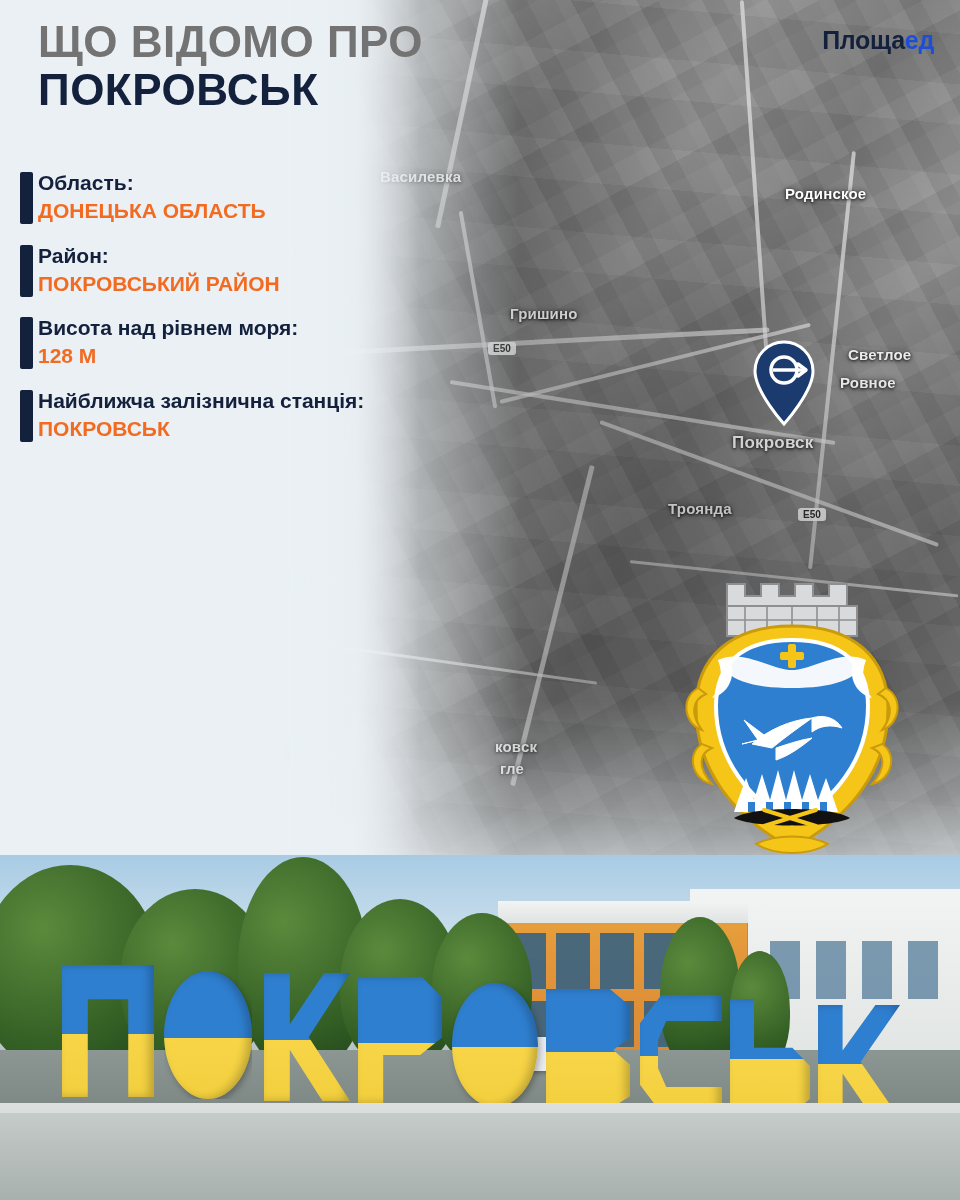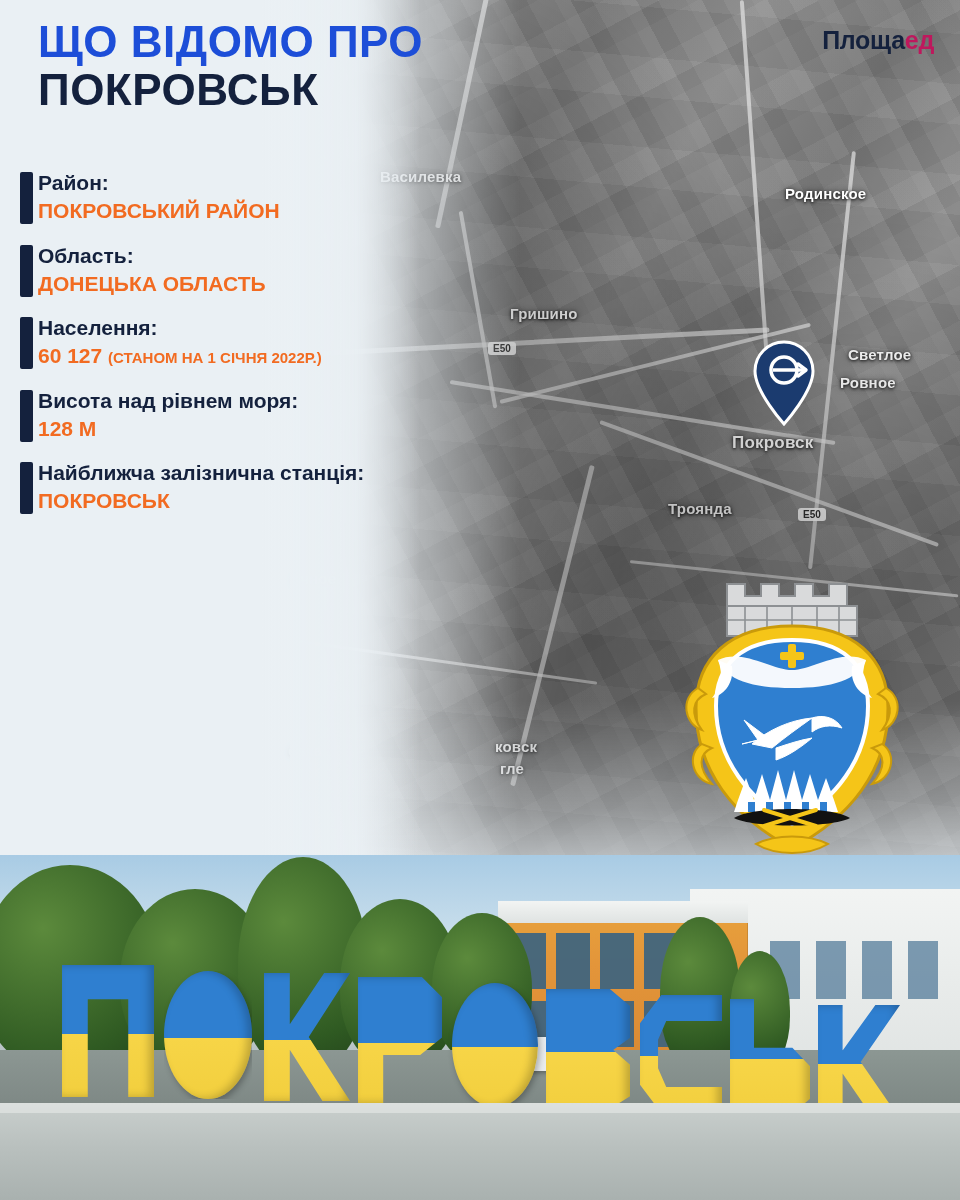--- a/index.html
+++ b/index.html
@@ -107,21 +107,21 @@
 
   .title {
     position: absolute;
     left: 38px; top: 18px;
     width: 560px;
     font-size: 44px;
     line-height: 1.08;
     font-weight: 800;
     letter-spacing: .5px;
   }
-  .title .l1 { color: #1d4ed8; display: block; }
+  .title .l1 { color: #737373; display: block; }
   .title .l2 { color: #14213d; display: block; }
 
   .facts {
     position: absolute;
     left: 12px; top: 170px;
     width: 560px;
   }
   .fact {
     position: relative;
     padding-left: 26px;
@@ -155,21 +155,21 @@
 
   
   .logo {
     position: absolute;
     right: 26px; top: 26px;
     font-size: 25px;
     font-weight: 800;
     letter-spacing: -.3px;
   }
   .logo .a { color: #14213d; }
-  .logo .b { color: #be185d; }
+  .logo .b { color: #1d4ed8; }
 
   
   .coa {
     position: absolute;
     left: 672px; top: 548px;
     width: 240px; height: 320px;
   }
 
   
   .photo {
@@ -295,42 +295,34 @@
 
   <div class="title">
     <span class="l1">ЩО ВІДОМО ПРО</span>
     <span class="l2">ПОКРОВСЬК</span>
   </div>
 
   <div class="facts">
 
     <div class="fact">
       <span class="bar"></span>
+      <div class="label">Область:</div>
+      <div class="value">
+        <span>ДОНЕЦЬКА ОБЛАСТЬ</span>
+      </div>
+    </div>
+
+    <div class="fact">
+      <span class="bar"></span>
       <div class="label">Район:</div>
       <div class="value">
         <span>ПОКРОВСЬКИЙ РАЙОН</span>
       </div>
     </div>
 
-    <div class="fact">
-      <span class="bar"></span>
-      <div class="label">Область:</div>
-      <div class="value">
-        <span>ДОНЕЦЬКА ОБЛАСТЬ</span>
-      </div>
-    </div>
-
-    <div class="fact">
-      <span class="bar"></span>
-      <div class="label">Населення:</div>
-      <div class="value">
-        <span>60 127</span>
-        <span class="note">(СТАНОМ НА 1 СІЧНЯ 2022Р.)</span>
-      </div>
-    </div>
 
 
 
     <div class="fact">
       <span class="bar"></span>
       <div class="label">Висота над рівнем моря:</div>
       <div class="value">
         <span>128 М</span>
       </div>
     </div>

